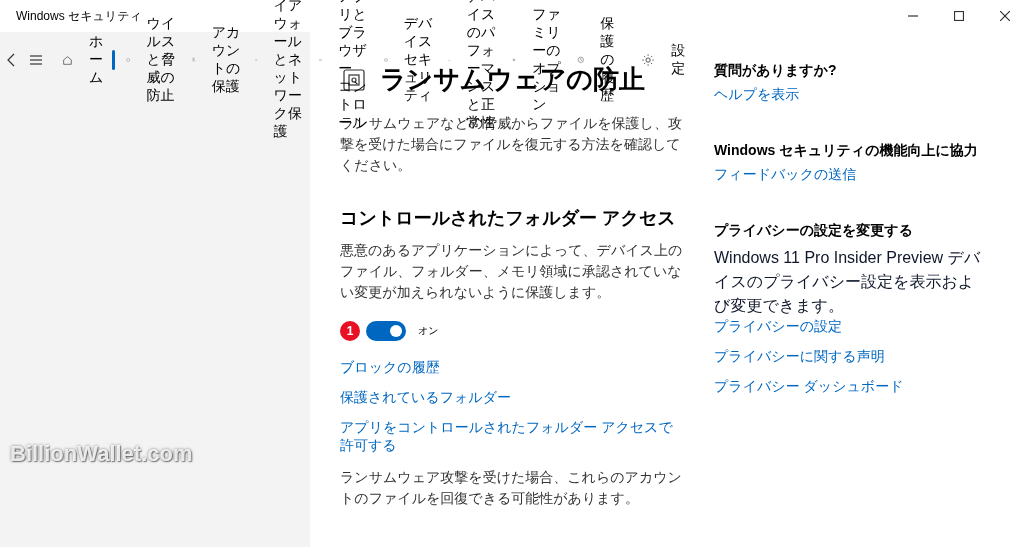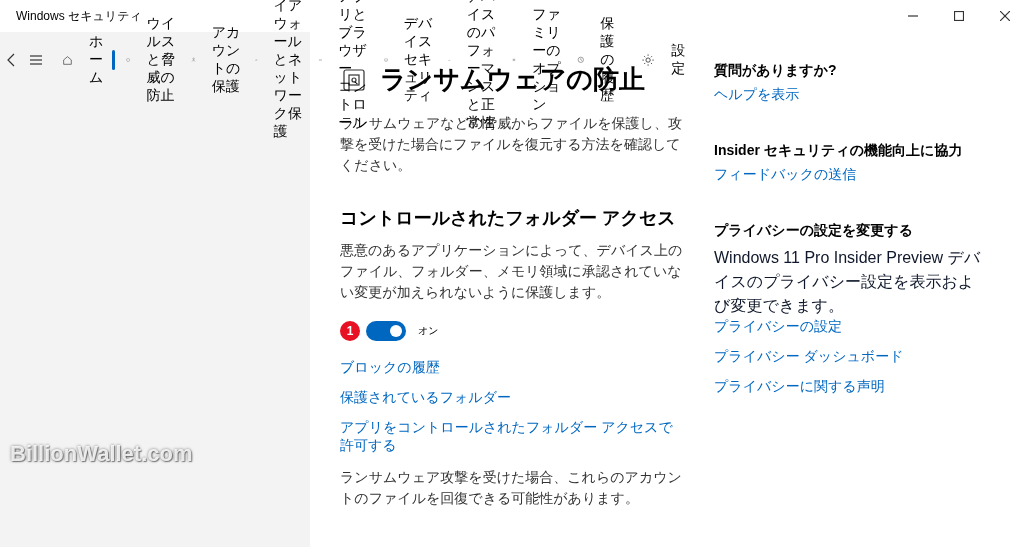--- a/index.html
+++ b/index.html
@@ -212,27 +212,27 @@
 
       <p class="section-desc" style="margin-bottom:0">ランサムウェア攻撃を受けた場合、これらのアカウントのファイルを回復できる可能性があります。</p>
     </div>
 
     <div class="aside">
       <div class="aside-block">
         <div class="section-title small">質問がありますか?</div>
         <a class="link">ヘルプを表示</a>
       </div>
       <div class="aside-block">
-        <div class="section-title small">Insider セキュリティの機能向上に協力</div>
+        <div class="section-title small">Windows セキュリティの機能向上に協力</div>
         <a class="link">フィードバックの送信</a>
       </div>
       <div class="aside-block">
         <div class="section-title small">プライバシーの設定を変更する</div>
         <p class="aside-text">Windows 11 Pro Insider Preview デバイスのプライバシー設定を表示および変更できます。</p>
         <a class="link">プライバシーの設定</a>
+        <a class="link">プライバシーに関する声明</a>
         <a class="link">プライバシー ダッシュボード</a>
-        <a class="link">プライバシーに関する声明</a>
       </div>
     </div>
   </div>
 </div>
 
 <div class="watermark">BillionWallet.com</div>
 
 </body></html>

